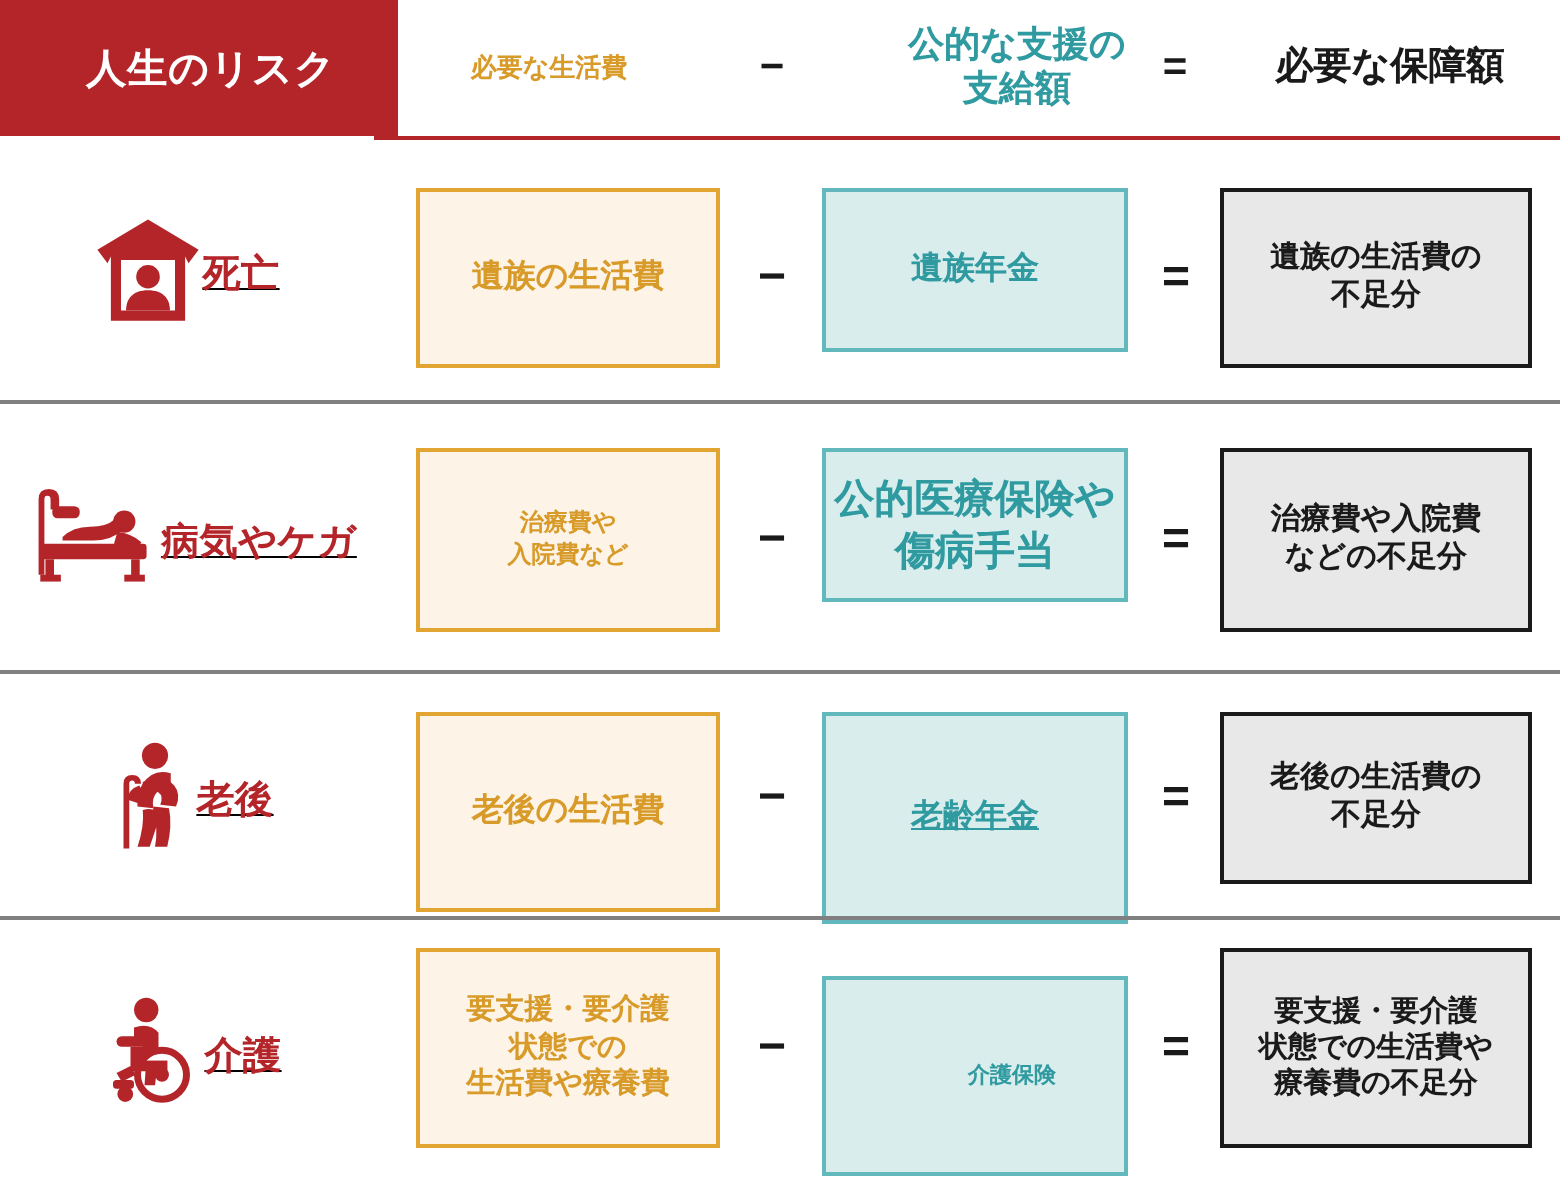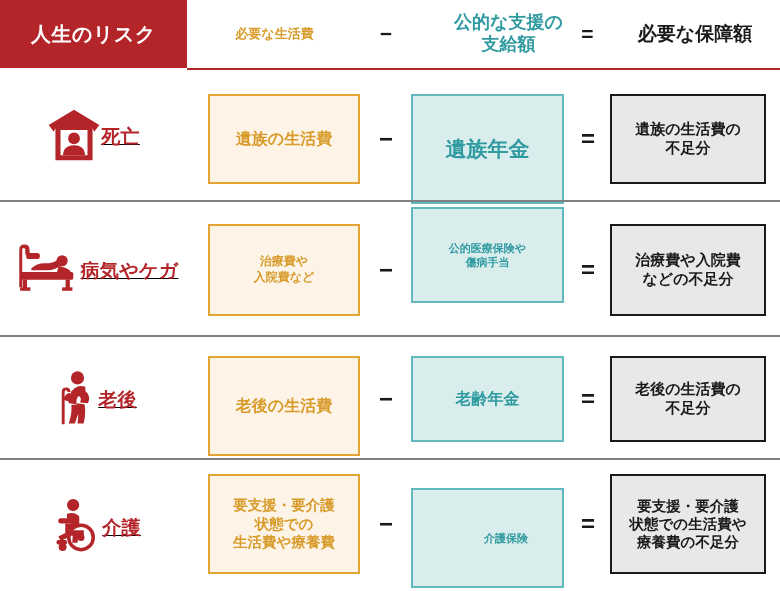--- a/index.html
+++ b/index.html
@@ -31,20 +31,21 @@
   .header-risk-cell {
     position: absolute;
     left: 0;
     top: 0;
     width: 187px;
     height: 68px;
     background: #b4252a;
     display: flex;
     align-items: center;
     justify-content: center;
+    padding-left: 12px;
   }
   .header-risk-label {
     color: #ffffff;
     font-size: 20px;
     font-weight: bold;
     letter-spacing: 0.5px;
     white-space: nowrap;
   }
   .header-cell {
     position: absolute;
@@ -211,21 +212,21 @@
       <circle cx="32" cy="36" r="7"></circle>
       <path d="M32 44 c-9 0 -13 5 -13 12 h26 c0 -7 -4 -12 -13 -12 Z"></path>
     </g>
   </svg></span>
           <span class="risk-name">死亡</span>
         </div>
         <div class="box box-need" style="top: 24px; height: 90px; font-size: 16px;">
           <span><span>遺族の生活費</span></span>
         </div>
         <div class="op op-minus" style="top: 24px; height: 90px;">−</div>
-        <div class="box box-pub" style="top: 24px; height: 110px; font-size: 21px;">
+        <div class="box box-pub" style="top: 24px; height: 82px; font-size: 16px;">
           <span><span>遺族年金</span></span>
         </div>
         <div class="op op-equal" style="top: 24px; height: 90px;">=</div>
         <div class="box box-result" style="top: 24px; height: 90px; font-size: 15px;">
           <span><span>遺族の生活費の</span><br><span>不足分</span></span>
         </div>
       </div>
       <div class="row-divider" style="top: 200px;"></div>
       <div class="risk-row" style="top: 202px; height: 133px;">
         <div class="risk-cell">
@@ -249,21 +250,21 @@
       <rect x="13" y="54" width="12" height="4"></rect>
       <rect x="62" y="54" width="12" height="4"></rect>
     </g>
   </svg></span>
           <span class="risk-name">病気やケガ</span>
         </div>
         <div class="box box-need" style="top: 22px; height: 92px; font-size: 12px;">
           <span><span>治療費や</span><br><span>入院費など</span></span>
         </div>
         <div class="op op-minus" style="top: 22px; height: 92px;">−</div>
-        <div class="box box-pub" style="top: 5px; height: 96px; font-size: 11px;">
+        <div class="box box-pub" style="top: 22px; height: 77px; font-size: 20px;">
           <span><span>公的医療保険や</span><br><span>傷病手当</span></span>
         </div>
         <div class="op op-equal" style="top: 22px; height: 92px;">=</div>
         <div class="box box-result" style="top: 22px; height: 92px; font-size: 15px;">
           <span><span>治療費や入院費</span><br><span>などの不足分</span></span>
         </div>
       </div>
       <div class="row-divider" style="top: 335px;"></div>
       <div class="risk-row" style="top: 337px; height: 121px;">
         <div class="risk-cell">
@@ -282,21 +283,21 @@
 
       <path d="M13 25 q0 -5 5 -5 q5 0 5 5 h-3.5 q0 -1.8 -1.6 -1.8 q-1.6 0 -1.6 1.8 v37 h-3.3 Z"></path>
     </g>
   </svg></span>
           <span class="risk-name">老後</span>
         </div>
         <div class="box box-need" style="top: 19px; height: 100px; font-size: 16px;">
           <span><span>老後の生活費</span></span>
         </div>
         <div class="op op-minus" style="top: 19px; height: 86px;">−</div>
-        <div class="box box-pub" style="top: 19px; height: 86px; font-size: 16px;">
+        <div class="box box-pub" style="top: 19px; height: 106px; font-size: 16px; text-decoration: underline;">
           <span><span>老齢年金</span></span>
         </div>
         <div class="op op-equal" style="top: 19px; height: 86px;">=</div>
         <div class="box box-result" style="top: 19px; height: 86px; font-size: 15px;">
           <span><span>老後の生活費の</span><br><span>不足分</span></span>
         </div>
       </div>
       <div class="row-divider" style="top: 458px;"></div>
       <div class="risk-row" style="top: 460px; height: 131px;">
         <div class="risk-cell">

